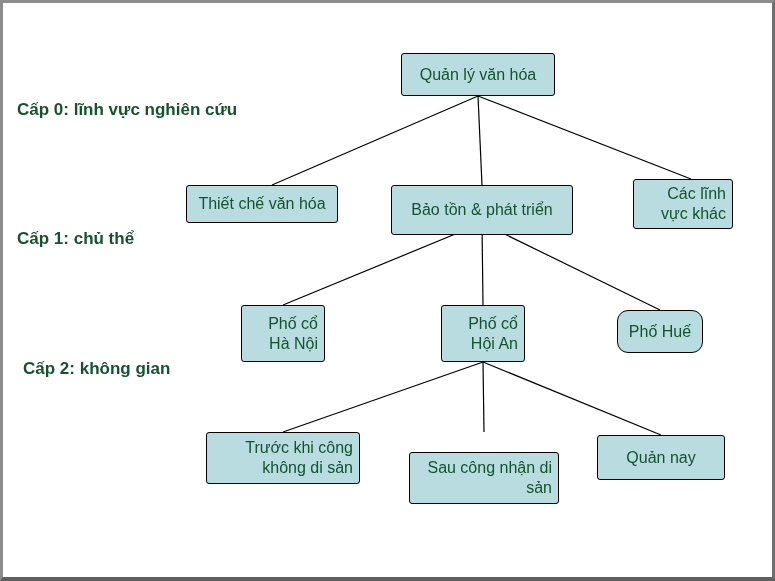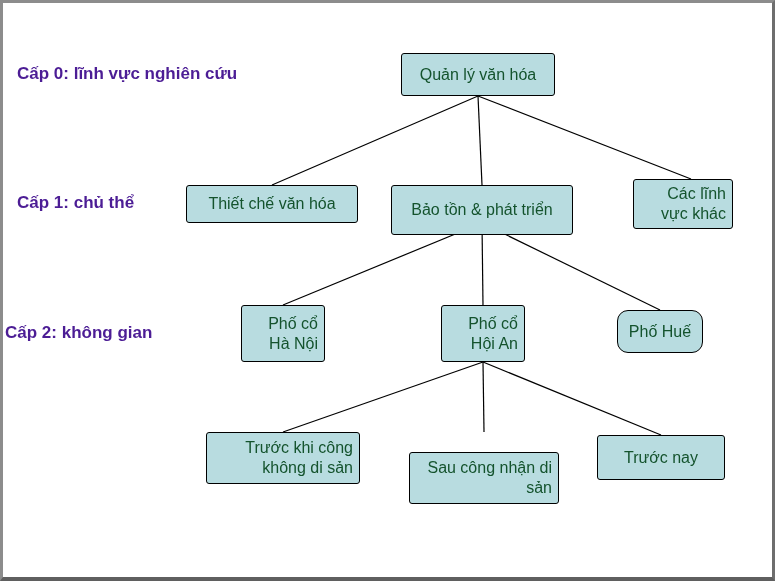--- a/index.html
+++ b/index.html
@@ -44,38 +44,39 @@
     text-align: right;
     font-size: 16px;
     color: #14532d;
     line-height: 1.25;
     padding: 2px 6px;
   }
   .level-label {
     position: absolute;
     font-size: 17px;
     font-weight: bold;
-    color: #4c1d95;
+    color: #14532d;
     white-space: nowrap;
+    margin-top: 36px;
   }
   
   .n-root { left: 398px; top: 50px;  width: 154px; height: 43px; }
-  .n-l1a  { left: 183px; top: 182px; width: 172px; height: 38px; }
+  .n-l1a  { left: 183px; top: 182px; width: 152px; height: 38px; }
   .n-l1b  { left: 388px; top: 182px; width: 182px; height: 50px; }
   .n-l1c  { left: 630px; top: 176px; width: 100px; height: 50px; }
   .n-l2a  { left: 238px; top: 302px; width: 84px;  height: 57px; }
   .n-l2b  { left: 438px; top: 302px; width: 84px;  height: 57px; }
   .n-l2c  { left: 614px; top: 307px; width: 86px;  height: 43px; border-radius: 11px; }
   .n-l3a  { left: 203px; top: 429px; width: 154px; height: 52px; }
   .n-l3b  { left: 406px; top: 429px; width: 150px; height: 52px; margin-top: 20px; }
   .n-l3c  { left: 594px; top: 432px; width: 128px; height: 45px; }
   
   .lbl-0 { left: 14px; top: 61px; }
   .lbl-1 { left: 14px; top: 190px; }
-  .lbl-2 { left: 2px; top: 320px; }
+  .lbl-2 { left: 20px; top: 320px; }
   .lbl-3 { left: 14px; top: 440px; }
 </style>
 </head>
 <body>
 
 <div class="canvas">
 
   <svg class="edges" viewBox="0 0 775 581" xmlns="http://www.w3.org/2000/svg">
 
     <line x1="475" y1="93" x2="269" y2="182"></line>
@@ -100,15 +101,15 @@
   <div class="node n-l1a">Thiết chế văn hóa</div>
   <div class="node n-l1b">Bảo tồn &amp; phát triển</div>
   <div class="node n-l1c">Các lĩnh vực khác</div>
 
   <div class="node n-l2a">Phố cổ Hà Nội</div>
   <div class="node n-l2b">Phố cổ Hội An</div>
   <div class="node n-l2c">Phố Huế</div>
 
   <div class="node n-l3a">Trước khi công không di sản</div>
   <div class="node n-l3b">Sau công nhận di sản</div>
-  <div class="node n-l3c">Trước nay</div>
+  <div class="node n-l3c">Quản nay</div>
 
 </div>
 
 </body></html>

